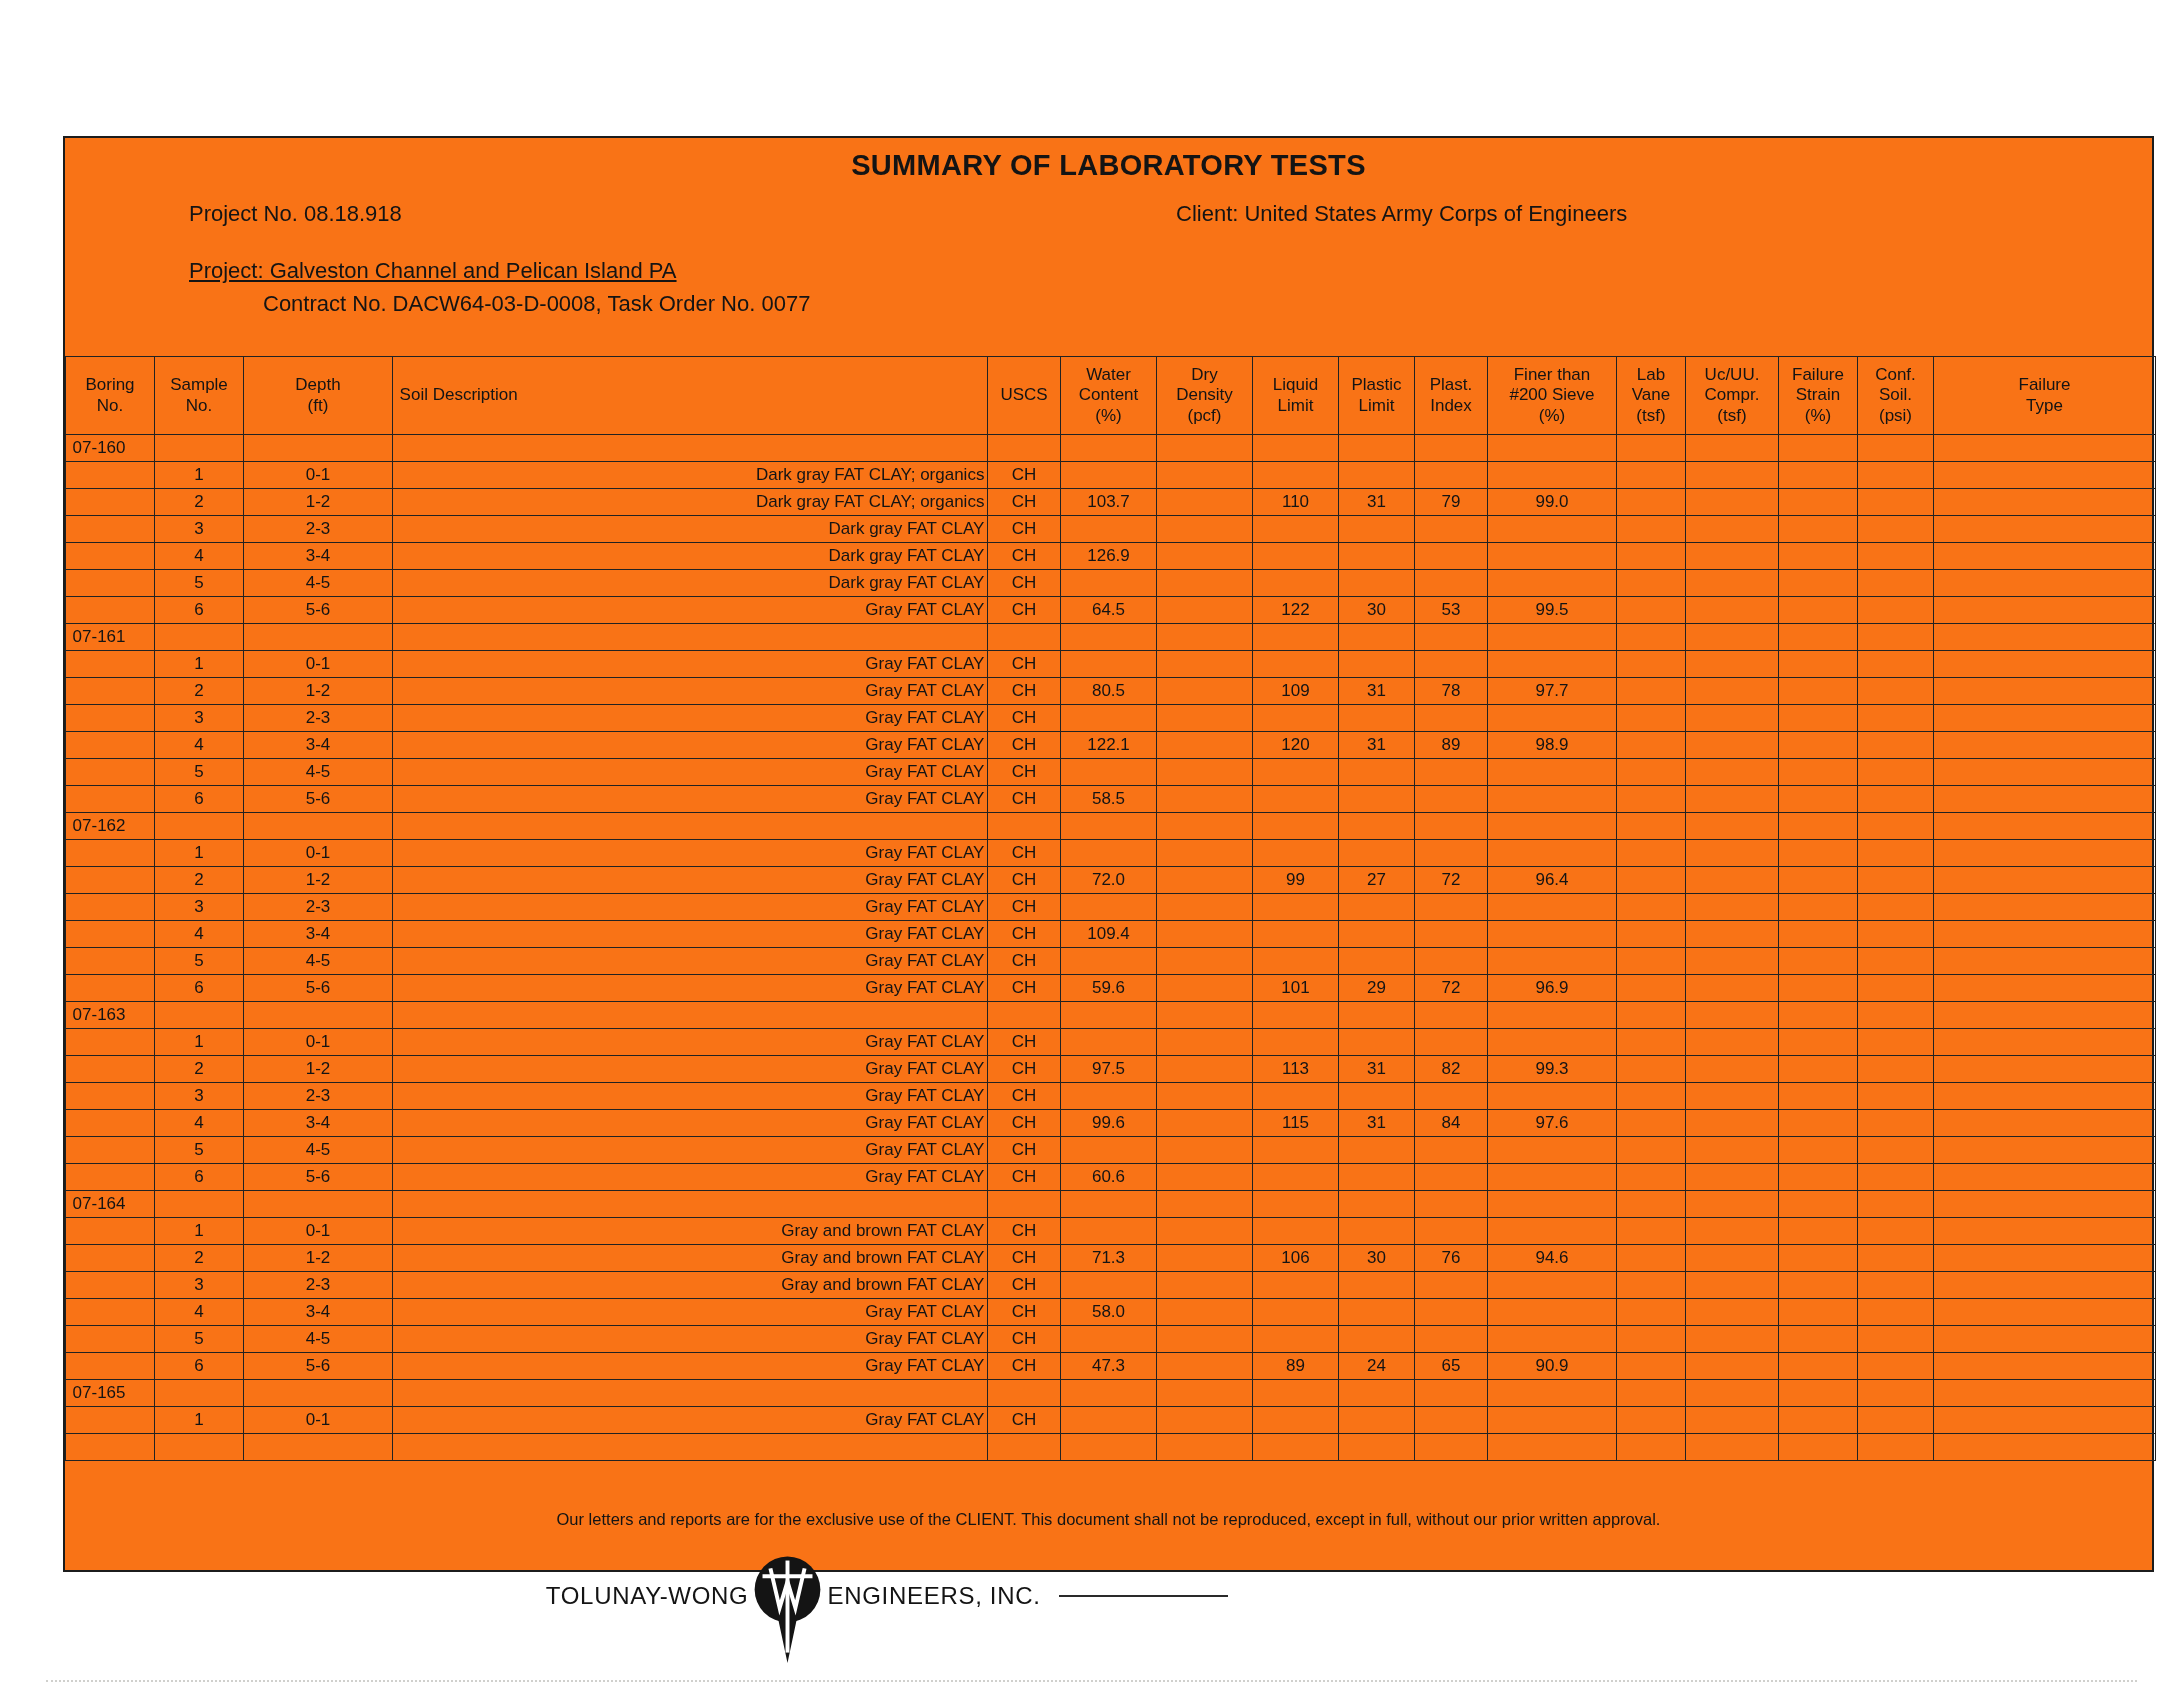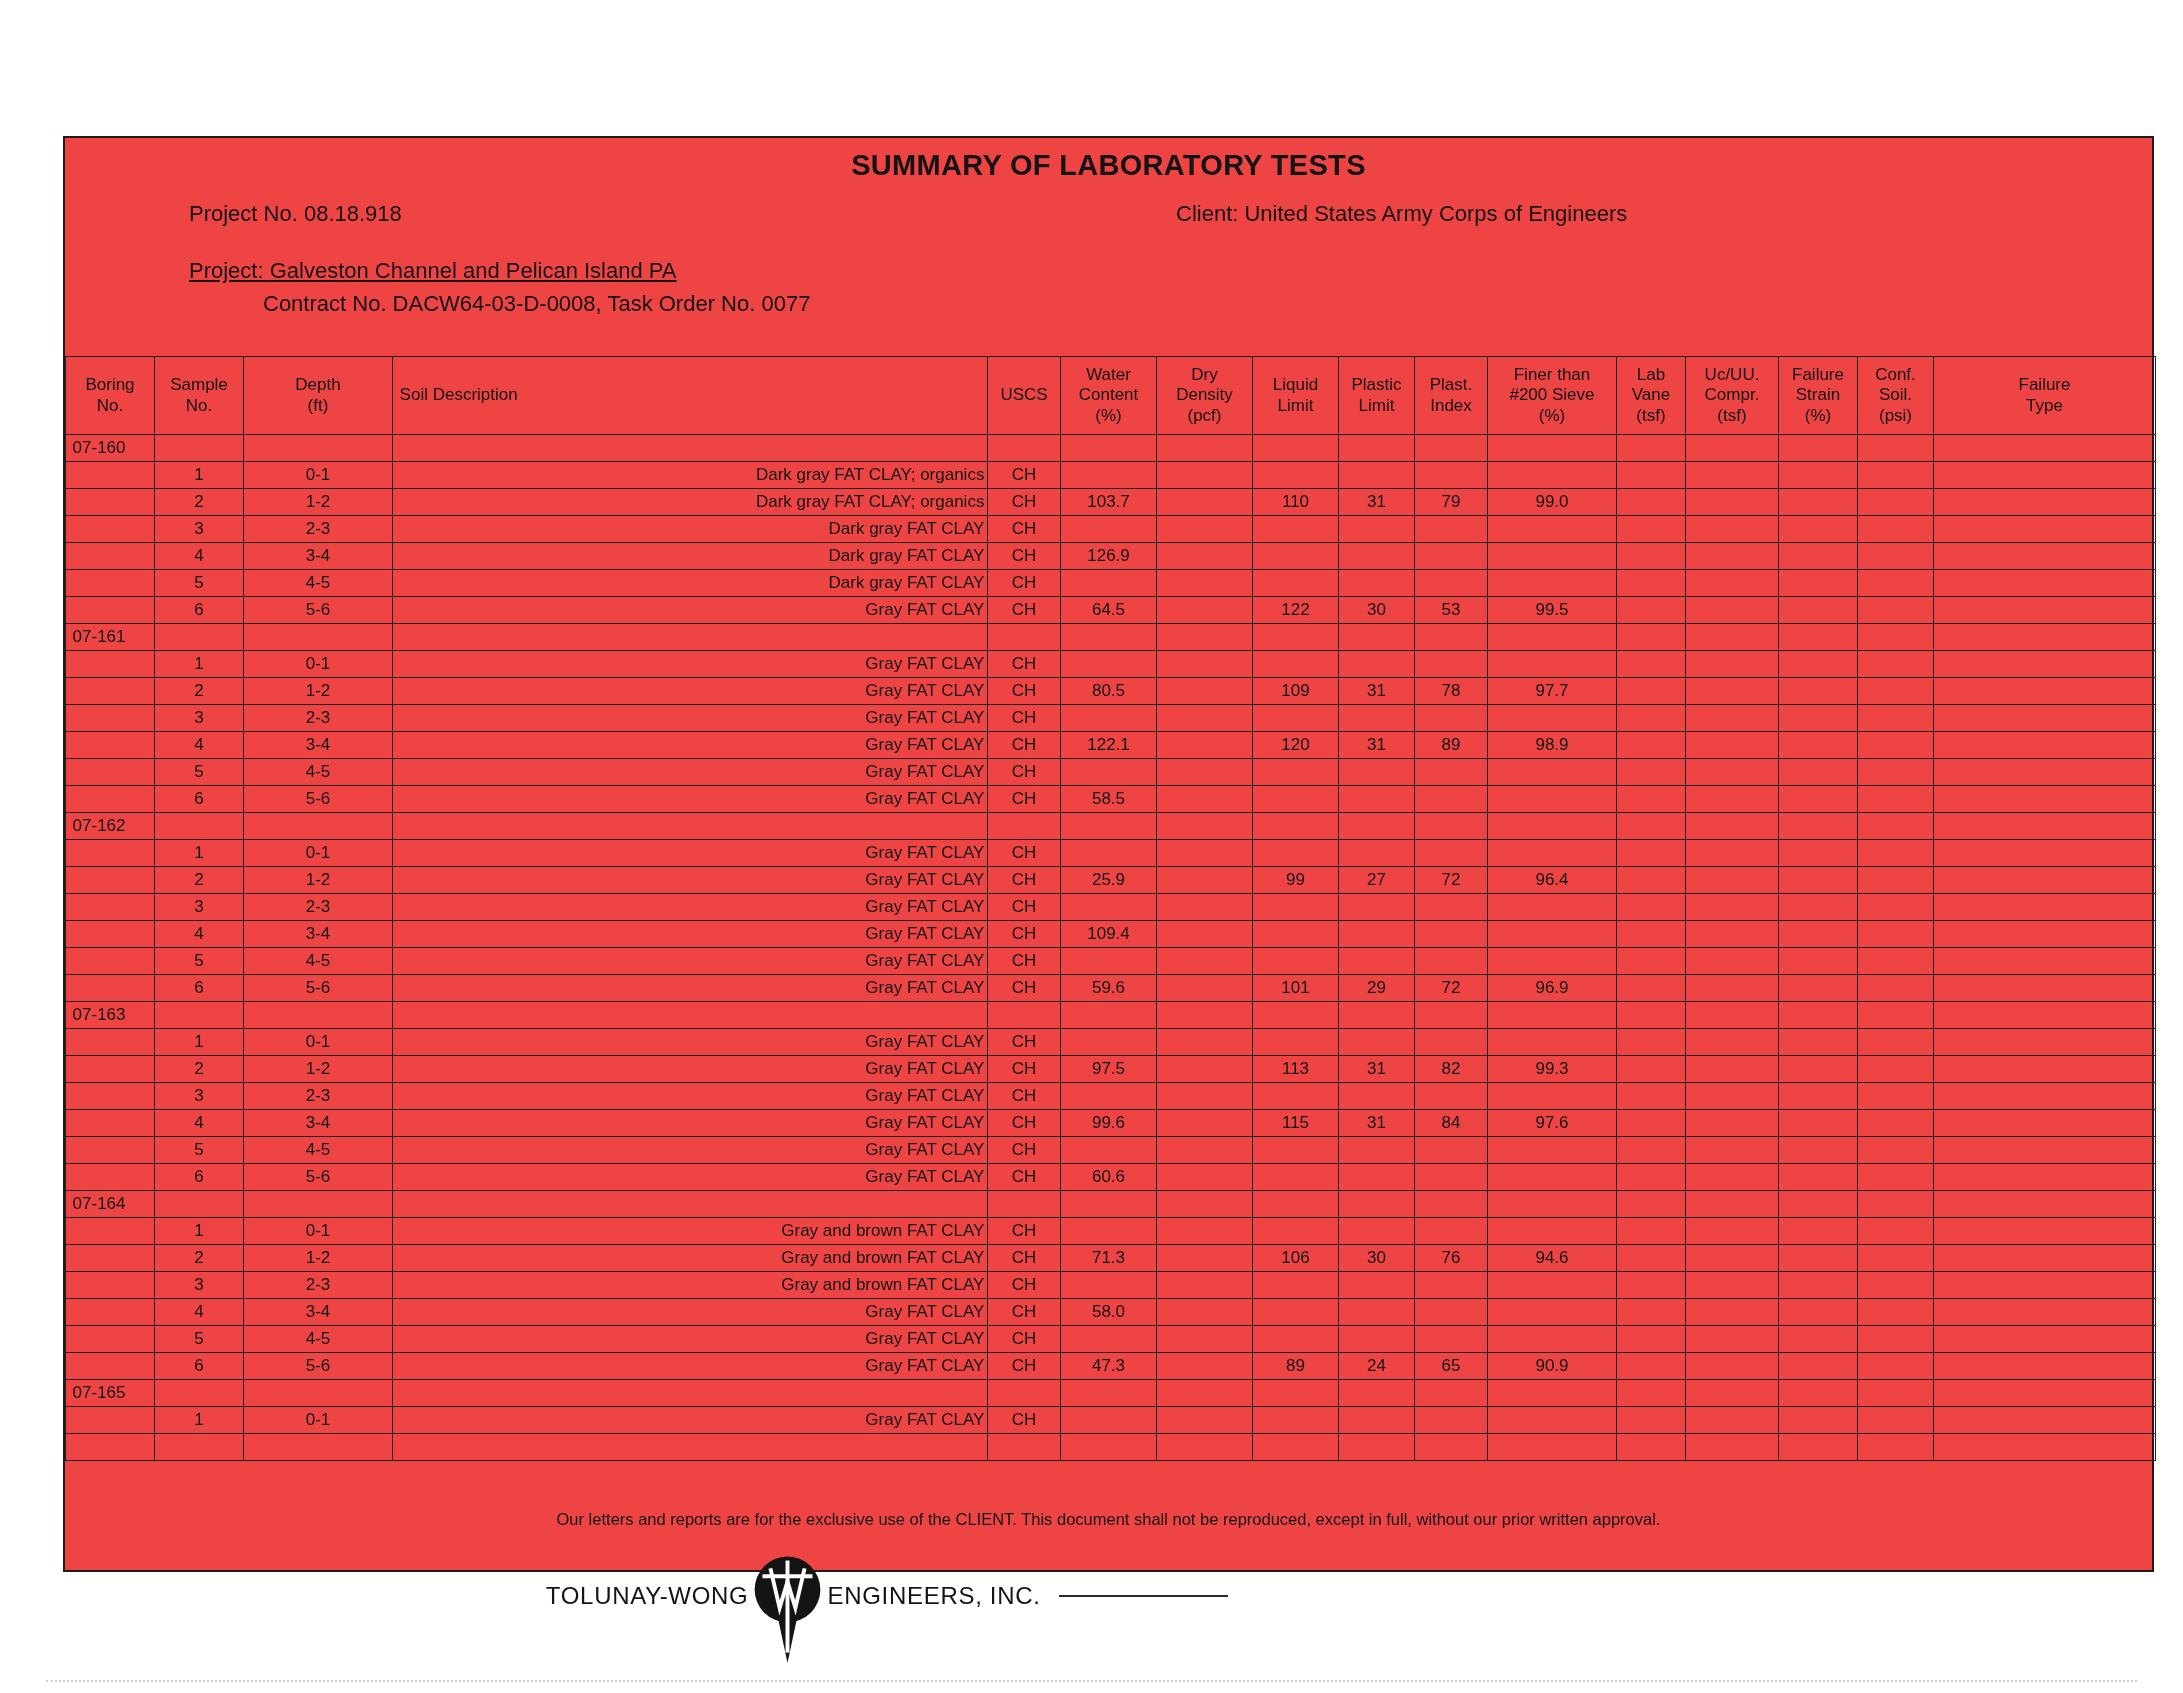--- a/index.html
+++ b/index.html
@@ -16,21 +16,21 @@
     overflow: hidden;
   }
   
   .doc-frame {
     position: absolute;
     left: 63px;
     top: 136px;
     width: 2091px;
     height: 1436px;
     border: 2px solid #1c1c1c;
-    background: #ef4444;
+    background: #f97316;
     padding-left: 28px;
   }
   .doc-title {
     position: absolute;
     top: 10.6px;
     left: 0;
     width: 100%;
     text-align: center;
     font-size: 29px;
     font-weight: bold;
@@ -529,21 +529,21 @@
             <td class="c13"></td>
             <td class="c14"></td>
             <td class="c15"></td>
           </tr>
           <tr>
             <td class="c0"></td>
             <td class="c1">2</td>
             <td class="c2">1-2</td>
             <td class="c3">Gray FAT CLAY</td>
             <td class="c4">CH</td>
-            <td class="c5">25.9</td>
+            <td class="c5">72.0</td>
             <td class="c6"></td>
             <td class="c7">99</td>
             <td class="c8">27</td>
             <td class="c9">72</td>
             <td class="c10">96.4</td>
             <td class="c11"></td>
             <td class="c12"></td>
             <td class="c13"></td>
             <td class="c14"></td>
             <td class="c15"></td>

